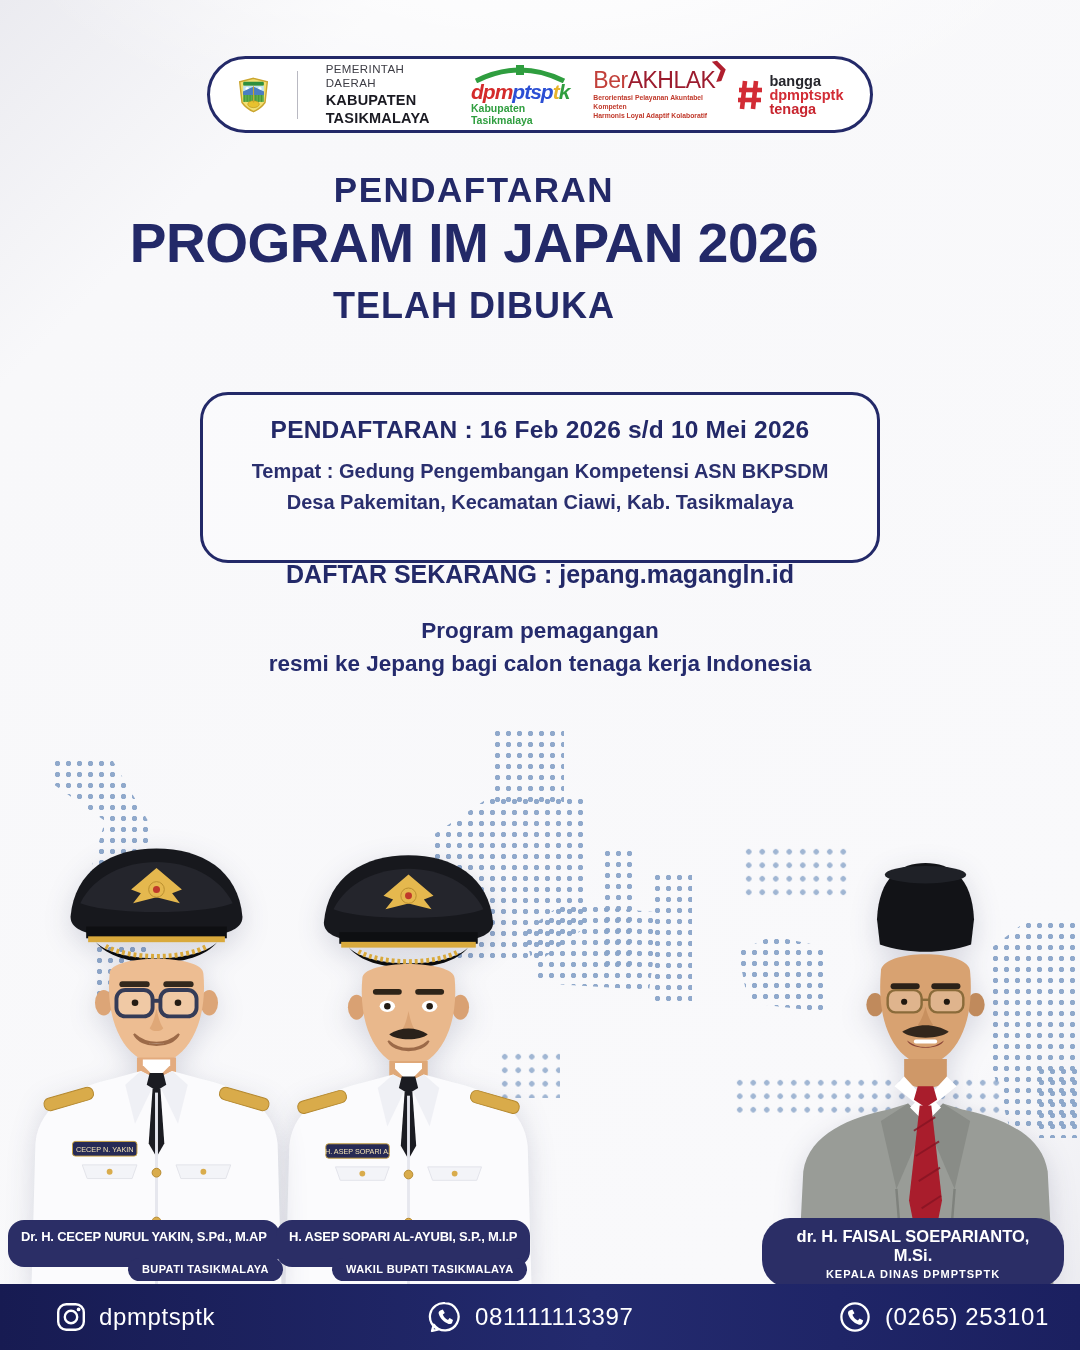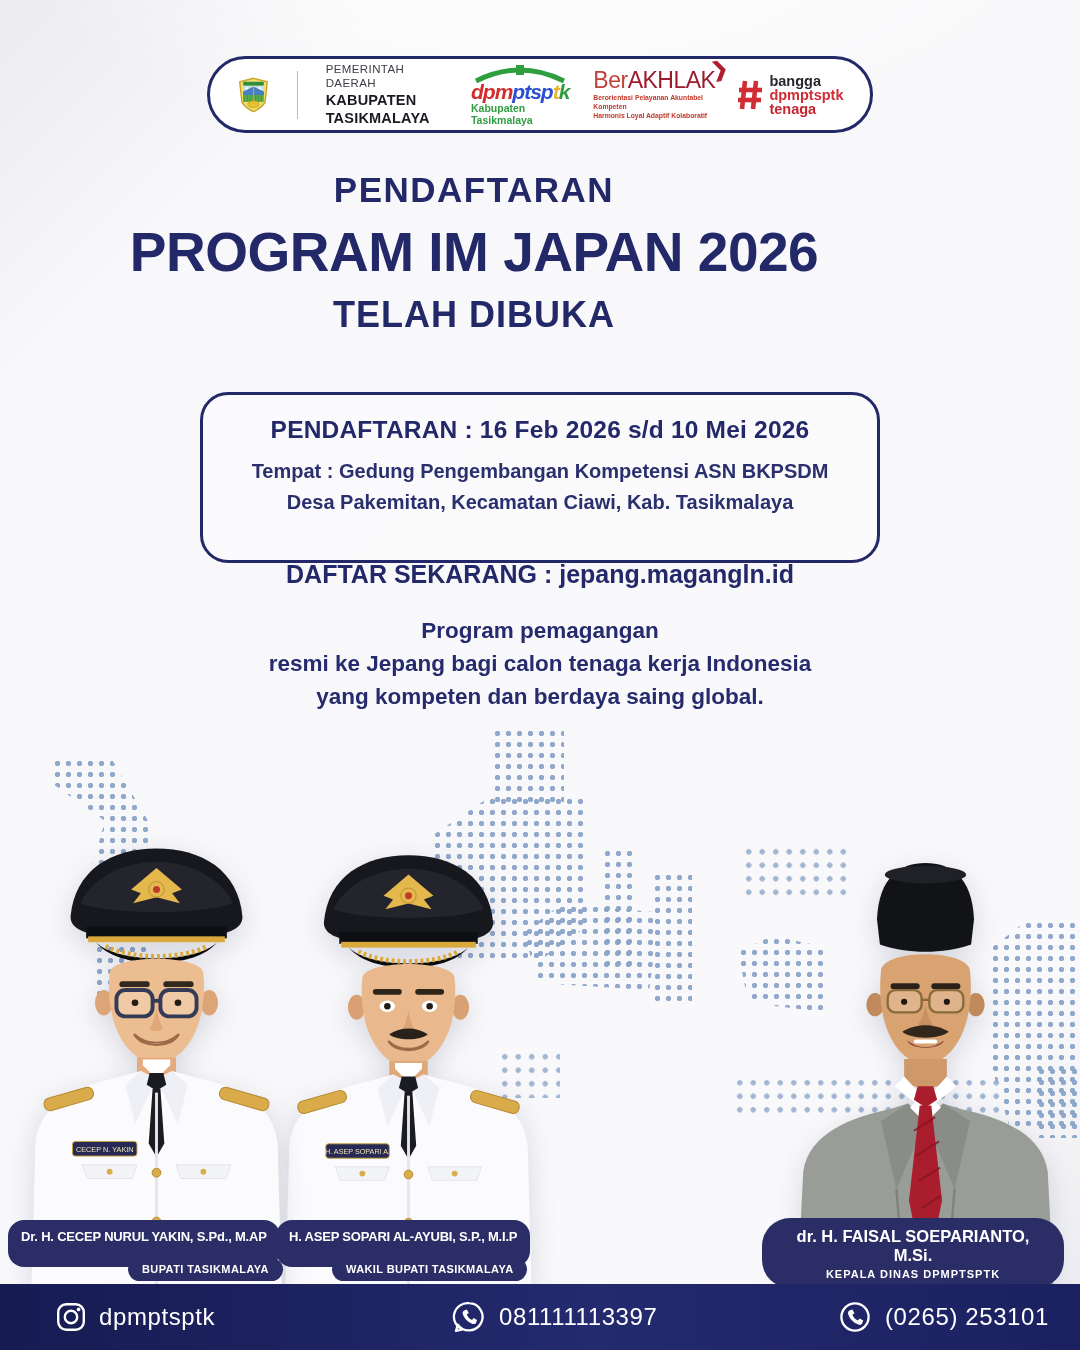--- a/index.html
+++ b/index.html
@@ -35,21 +35,21 @@
   .ber-prefix{color:#c2403a;}
   .ber-main{color:#9c1c2e;}
   .ber-arrow{position:absolute;right:-12px;top:-12px;color:#b01f2e;font-size:20px;font-weight:700;transform:rotate(-12deg);}
   .ber-sub{font-size:6.8px;color:#c0392b;line-height:1.35;margin-top:2px;font-weight:700;}
   .bangga-block{display:flex;align-items:center;gap:6px;margin-left:6px;}
   .bangga-text{font-size:14.5px;font-weight:700;line-height:14px;}
   .bangga-w1{color:#26262c;} .bangga-w2{color:#d22c35;} .bangga-w3{color:#c8252f;}
   
   .title-block{position:absolute;left:0;top:170px;width:948px;text-align:center;color:var(--navy);z-index:5;}
   .title-line1{font-size:35px;font-weight:700;letter-spacing:1.5px;}
-  .title-line2{font-size:55px;font-weight:700;letter-spacing:-.5px;margin-top:10px;}
+  .title-line2{font-size:55px;font-weight:700;letter-spacing:-.5px;margin-top:1px;}
   .title-line3{font-size:36px;font-weight:700;letter-spacing:1px;margin-top:10px;}
   
   .info-box{
     position:absolute;left:200px;top:392px;width:680px;height:171px;
     border:3px solid var(--navy);border-radius:28px;text-align:center;
     color:var(--navy);padding-top:21px;z-index:5;background:rgba(255,255,255,.35);
   }
   .info-line1{font-size:24.5px;font-weight:700;letter-spacing:.2px;}
   .info-line2{font-size:20px;font-weight:600;margin-top:16px;color:#2a2f6e;}
   .info-line3{font-size:20px;font-weight:600;margin-top:8px;color:#2a2f6e;}
@@ -314,42 +314,41 @@
     <div class="info-line1">PENDAFTARAN : 16 Feb 2026 s/d 10 Mei 2026</div>
     <div class="info-line2">Tempat : Gedung Pengembangan Kompetensi ASN BKPSDM</div>
     <div class="info-line3">Desa Pakemitan, Kecamatan Ciawi, Kab. Tasikmalaya</div>
   </div>
 
   <div class="cta-line">DAFTAR SEKARANG : jepang.magangln.id</div>
 
   <div class="desc-block">
     <div>Program pemagangan</div>
     <div>resmi ke Jepang bagi calon tenaga kerja Indonesia</div>
-    <div>yang kompeten dan berdaya saing global.</div>
   </div>
 
   <div class="name-pill" style="left:8px;top:1220px;">Dr. H. CECEP NURUL YAKIN, S.Pd., M.AP</div>
   <div class="name-pill" style="left:276px;top:1220px;">H. ASEP SOPARI AL-AYUBI, S.P., M.I.P</div>
   <div class="role-pill" style="left:128px;top:1258px;">BUPATI TASIKMALAYA</div>
   <div class="role-pill" style="left:332px;top:1258px;">WAKIL BUPATI TASIKMALAYA</div>
   <div class="big-pill" style="left:762px;top:1218px;width:302px;">
     <div class="bp-name">dr. H. FAISAL SOEPARIANTO, M.Si.</div>
     <div class="bp-role">KEPALA DINAS DPMPTSPTK</div>
   </div>
 
   <div class="footer">
     <div class="contact" style="left:56px;">
       <svg width="30" height="30" viewBox="0 0 30 30">
         <rect x="2.2" y="2.2" width="25.6" height="25.6" rx="8" fill="none" stroke="#fff" stroke-width="2.4"></rect>
         <circle cx="15" cy="15" r="6.2" fill="none" stroke="#fff" stroke-width="2.4"></circle>
         <circle cx="22.6" cy="7.4" r="1.9" fill="#fff"></circle>
       </svg>
       <span>dpmptsptk</span>
     </div>
-    <div class="contact" style="left:452px;">
+    <div class="contact" style="left:428px;">
       <svg width="34" height="34" viewBox="0 0 34 34">
         <path d="M17,3.2 a13.6,13.6 0 1 1 -11.2,21.4 L4,31 l6.6,-1.6 A13.6,13.6 0 0 1 17,3.2 Z" fill="none" stroke="#fff" stroke-width="2.3" stroke-linejoin="round"></path>
         <path d="M12.2,10.4 l2.6,-1 2,3.6 -2,1.5 c1,2.6 2.6,4.2 5.2,5.6 l1.6,-2 3.4,2 -1,2.8 c-.5,1 -2,1.5 -3.5,1 -4.6,-1.6 -8.2,-5.2 -9.7,-9.8 -.5,-1.5 0,-3 1.4,-3.7 z" fill="#fff"></path>
       </svg>
       <span>081111113397</span>
     </div>
     <div class="contact" style="left:838px;">
       <svg width="34" height="34" viewBox="0 0 34 34">
         <circle cx="17" cy="17" r="13.6" fill="none" stroke="#fff" stroke-width="2.3"></circle>
         <path d="M11.6,10.6 l2.8,-1.2 2.1,3.8 -2.1,1.6 c1.1,2.7 2.8,4.4 5.5,5.8 l1.7,-2.1 3.6,2.1 -1.1,3 c-.5,1 -2.1,1.6 -3.7,1 -4.8,-1.7 -8.6,-5.5 -10.2,-10.3 -.5,-1.6 0,-3.1 1.4,-3.7 z" fill="#fff"></path>

